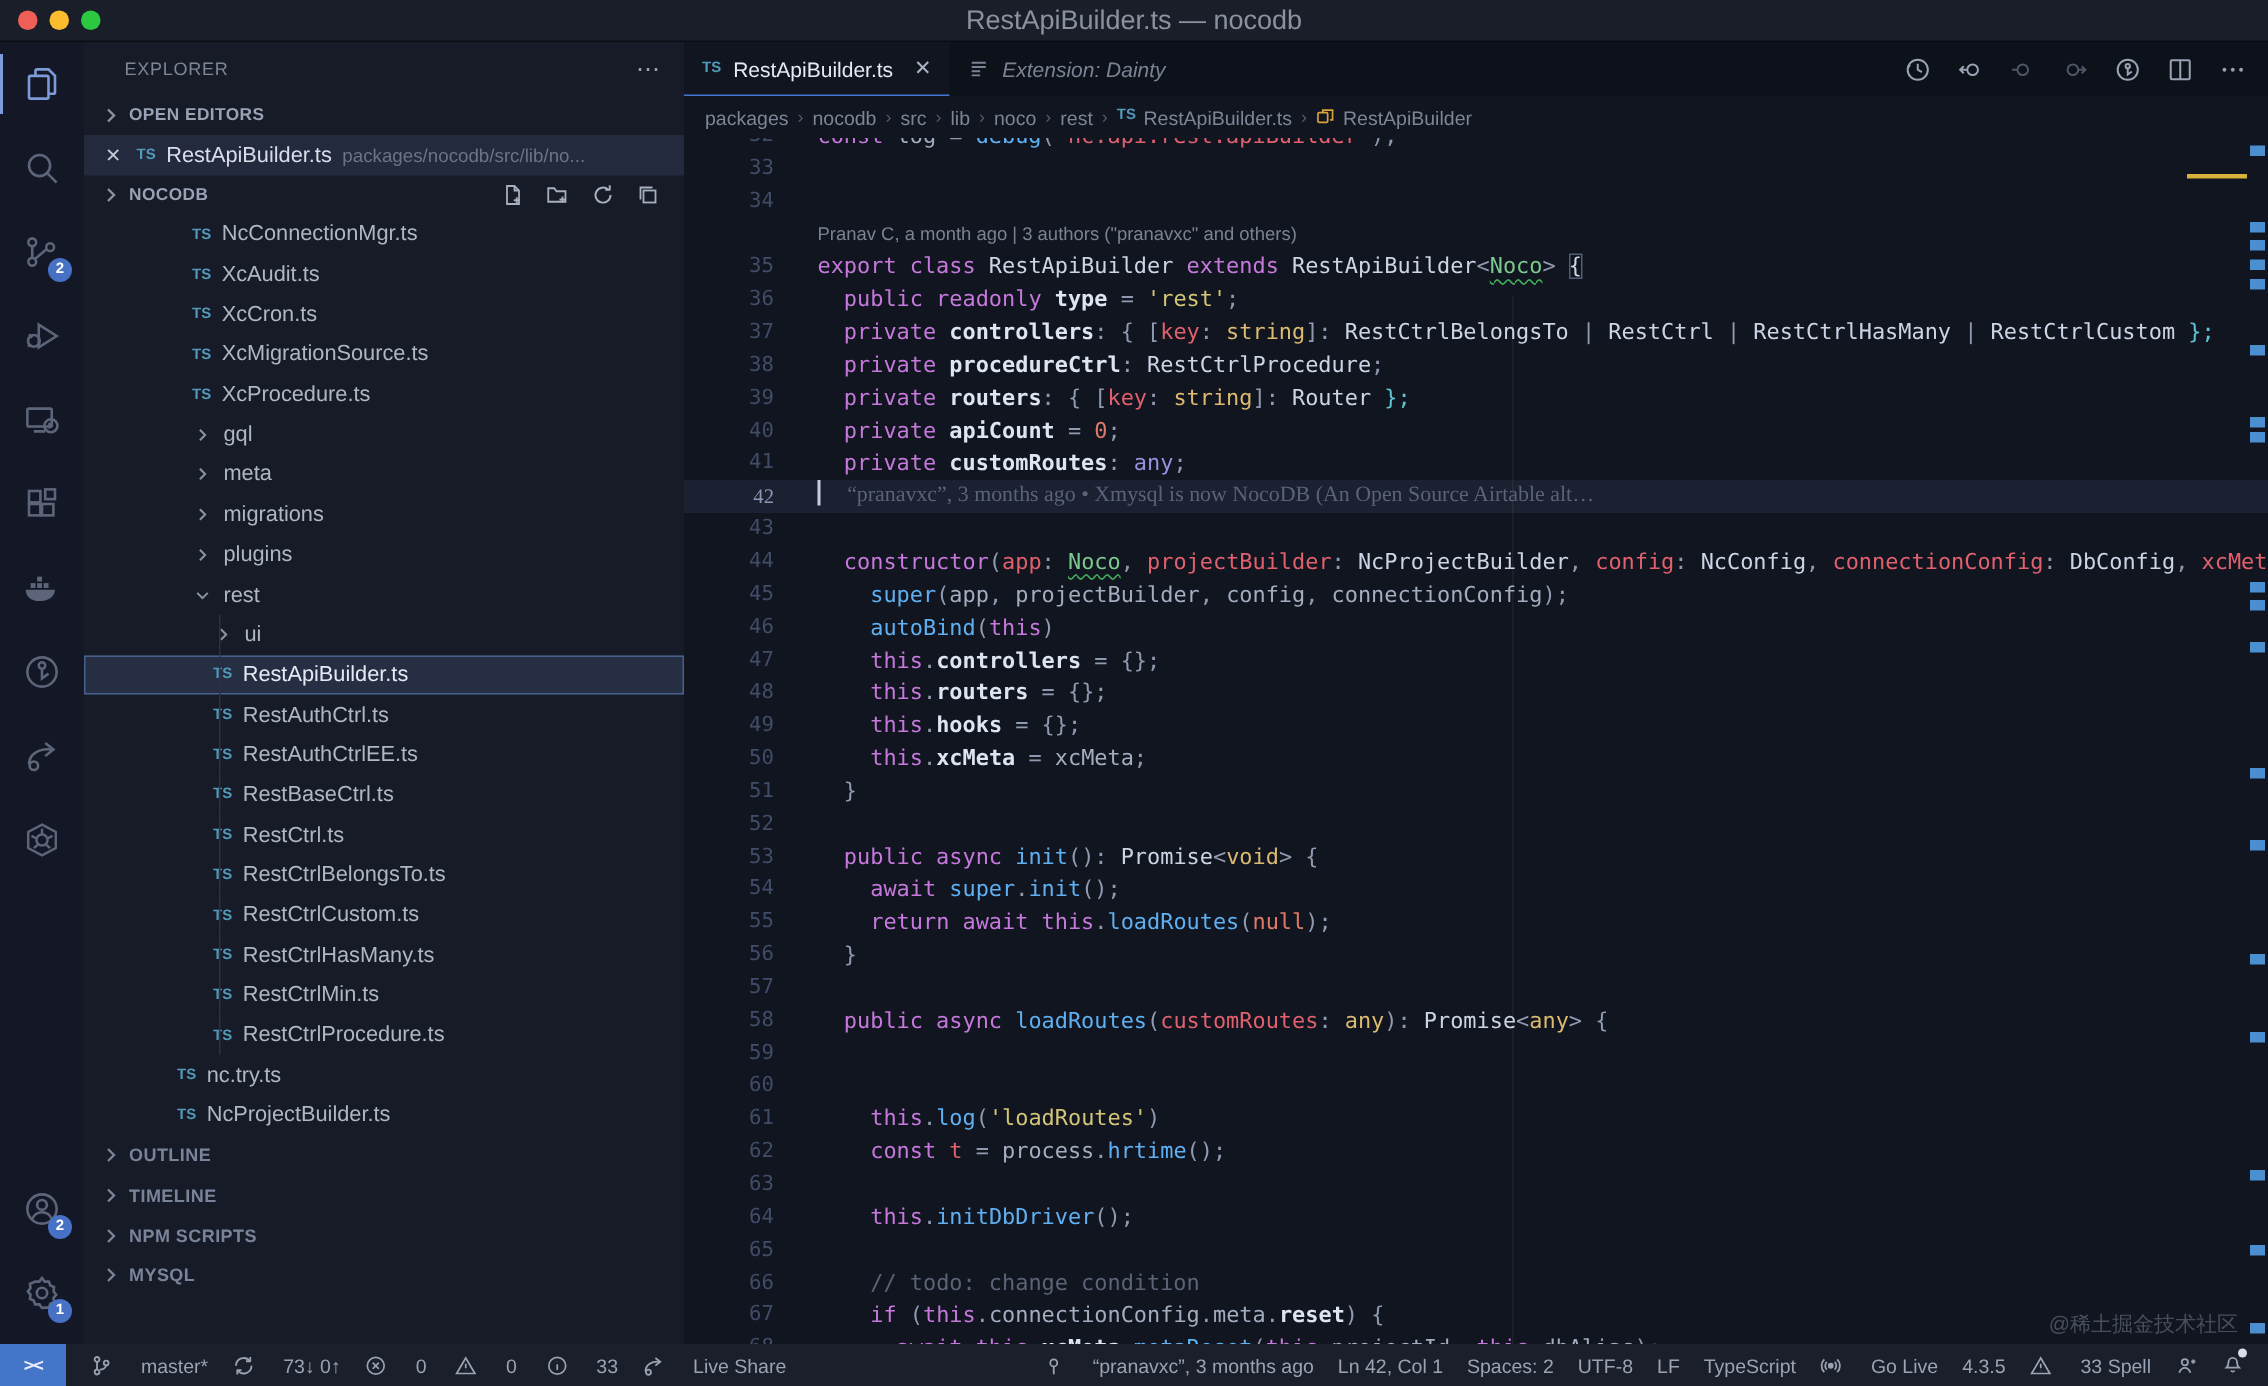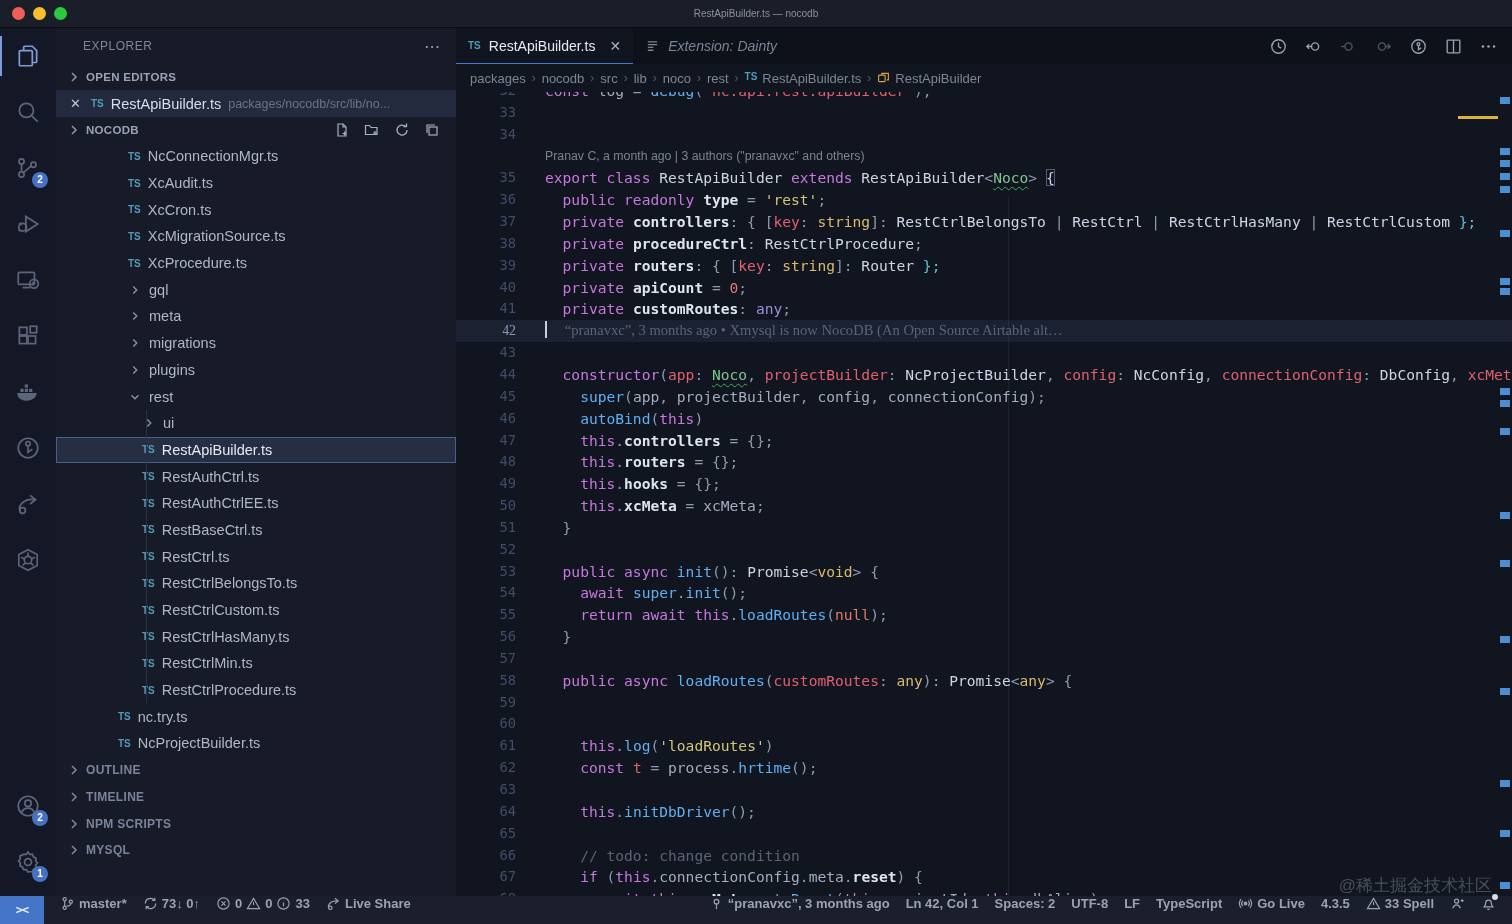--- a/index.html
+++ b/index.html
@@ -7,21 +7,21 @@
   .window { position:relative; width:1512px; height:924px; overflow:hidden;
     font-family:"Liberation Sans","DejaVu Sans",sans-serif; background:#11151f; color:#aab3c4; }
 
   
   .titlebar { position:absolute; left:0; top:0; width:1512px; height:28px;
     background:#1a1e29; display:flex; align-items:center; justify-content:center;
     border-bottom:1px solid #0a0d14; }
   .lights { position:absolute; left:12px; top:7px; display:flex; gap:8px; }
   .light { width:13px; height:13px; border-radius:50%; }
   .light.r { background:#f05f57; } .light.y { background:#fbbd2e; } .light.g { background:#2bc840; }
-  .win-title { font-size:10px; color:#8b919e; }
+  .win-title { font-size:18px; color:#8b919e; }
 
   
   .activitybar { position:absolute; left:0; top:28px; width:56px; height:868px;
     background:#141826; display:flex; flex-direction:column; align-items:center; }
   .ab-item { position:relative; width:56px; height:56px; display:flex; align-items:center; justify-content:center; color:#5c6579; }
   .ab-item.active { color:#7d9bd8; }
   .ab-item.active::before { content:""; position:absolute; left:0; top:8px; bottom:8px; width:2px; background:#7d9bd8; }
   .ab-item svg { width:26px; height:26px; }
   .ab-spacer { flex:1; }
   .ab-badge { position:absolute; right:8px; bottom:8px; min-width:16px; height:16px; padding:0 4px;
@@ -89,28 +89,28 @@
   .indent-guide { position:absolute; width:1px; background:rgba(255,255,255,.055); }
   .ruler { position:absolute; right:0; top:0; width:14px; height:804px; }
   .ruler .mark { position:absolute; left:2px; width:10px; height:7px; background:#4b8fd0; }
   .find-dash { position:absolute; right:14px; width:40px; height:3px; background:#d9b23c; }
 
   
   .statusbar { position:absolute; left:0; top:896px; width:1512px; height:28px; background:#1a1f2b;
     display:flex; align-items:center; font-size:13px; color:#9aa3b3; }
   .sb-remote { width:44px; height:28px; background:#4575c8; color:#e8eefb; display:flex; align-items:center; justify-content:center;
     font-family:"DejaVu Sans Mono",monospace; font-size:12px; font-weight:700; letter-spacing:-1px; }
-  .st-item { display:flex; gap:4px; padding:0 8px; height:28px;font-weight:bold; }
+  .st-item { display:flex; align-items:center; gap:19px; padding:0 8px; height:28px; }
   .st-item svg { width:15px; height:15px; }
   .st-left { display:flex; align-items:center; }
   .st-right { margin-left:auto; display:flex; align-items:center; padding-right:8px; }
   .bell-dot { position:relative; }
   .bell-dot::after { content:""; position:absolute; right:-2px; top:-2px; width:6px; height:6px; border-radius:50%; background:#d8dee9; }
 
-  .watermark { position:absolute; right:20px; top:874px; font-size:17px; color:rgba(148,158,175,.42); z-index:5; }
+  .watermark { position:absolute; right:20px; top:874px; font-size:14px; color:rgba(148,158,175,.42); z-index:5; }
 </style>
 </head>
 <body>
 
 <div class="window">
 
   <div class="titlebar">
     <div class="lights">
       <span class="light r"></span>
       <span class="light y"></span>

